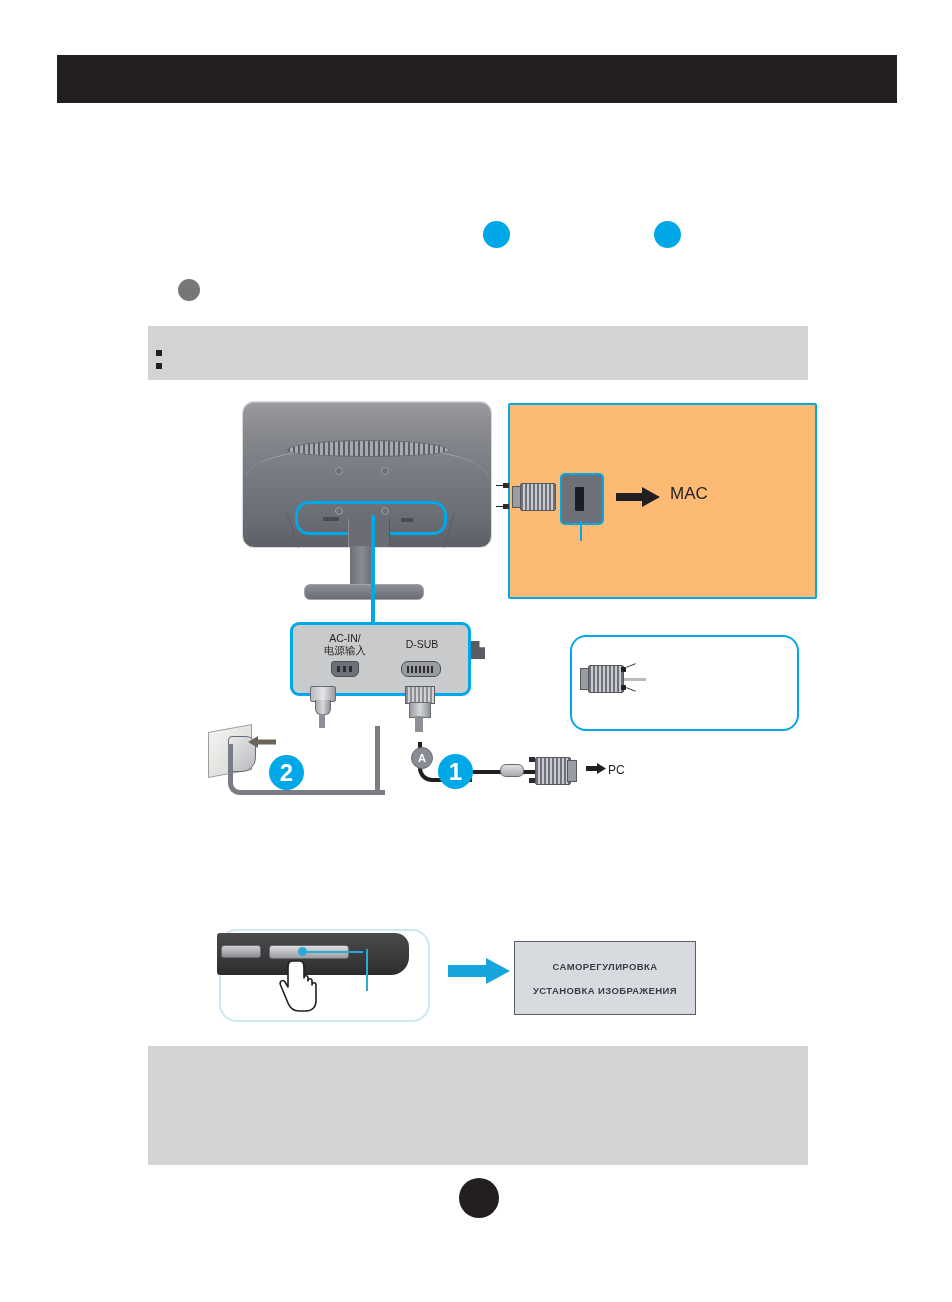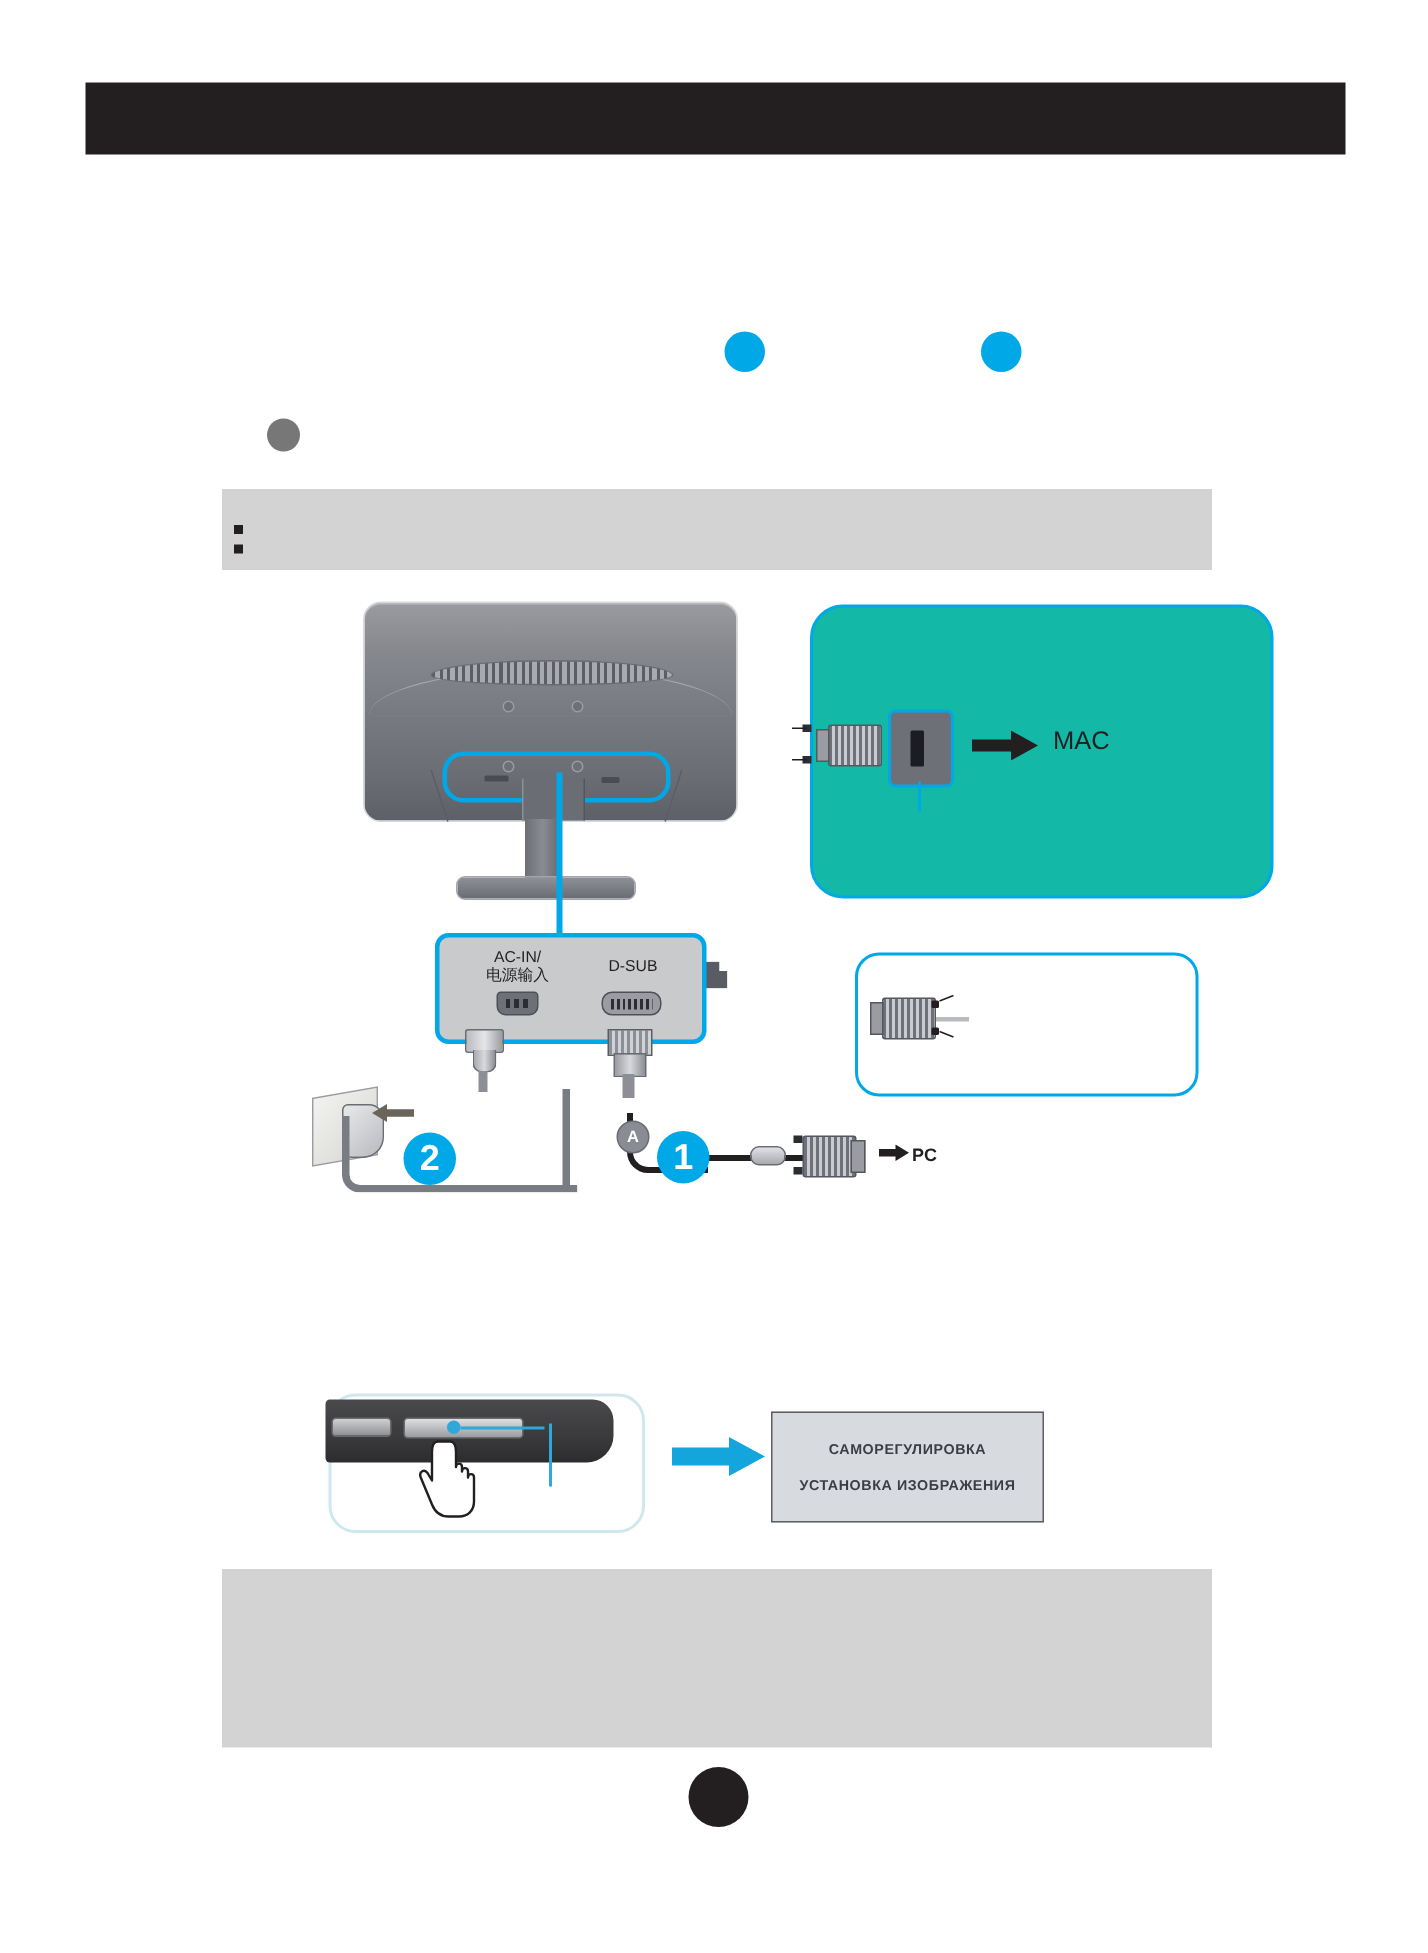--- a/index.html
+++ b/index.html
@@ -118,22 +118,22 @@
   #bezel-l{left:32px;top:128px;width:36px;transform:rotate(72deg);}
   #bezel-r{left:188px;top:128px;width:36px;transform:rotate(-72deg);}
 
   
   #connector-line{
     left:371px;top:515px;width:4px;height:110px;background:#00a8e8;
   }
 
   
   #mac-box{
-    left:540px;top:403px;width:305px;height:192px;
-    border:2.5px solid #00a8e8;border-radius:22px;background:#14b8a6;
+    left:508px;top:403px;width:305px;height:192px;
+    border:2.5px solid #00a8e8;border-radius:2px;background:#fdba74;
   }
   #mac-inner{position:absolute;left:2px;top:62px;width:300px;height:60px;}
 
   .vga-conn{position:absolute;}
   .vga-body{
     position:absolute;width:34px;height:26px;
     background:repeating-linear-gradient(90deg,#6f7179 0 2px,#c9cbd0 2px 4px);
     border:1px solid #55575f;border-radius:2px;
   }
   .vga-shell{
@@ -273,21 +273,21 @@
     left:464px;top:770px;width:92px;height:4px;background:#231f20;
   }
   #ferrite{
     left:500px;top:764px;width:22px;height:11px;
     background:linear-gradient(180deg,#e0e1e4,#a8aab0);
     border:1px solid #6a6c74;border-radius:6px;
   }
   #pc-conn{left:535px;top:757px;}
   #pc-arrow{position:absolute;left:561px;top:765px;width:20px;height:11px;}
   #pc-label{
-    left:568px;top:763px;font-size:12px;font-weight:bold;color:#231f20;
+    left:568px;top:763px;font-size:12px;font-weight:normal;color:#231f20;
   }
 
   
   .step-circle{
     border-radius:50%;background:#00a8e8;color:#ffffff;
     font-size:24px;font-weight:bold;
     display:flex;align-items:center;justify-content:center;
   }
   #step-2{left:269px;top:755px;width:35px;height:35px;}
   #step-1{left:438px;top:754px;width:35px;height:35px;}

